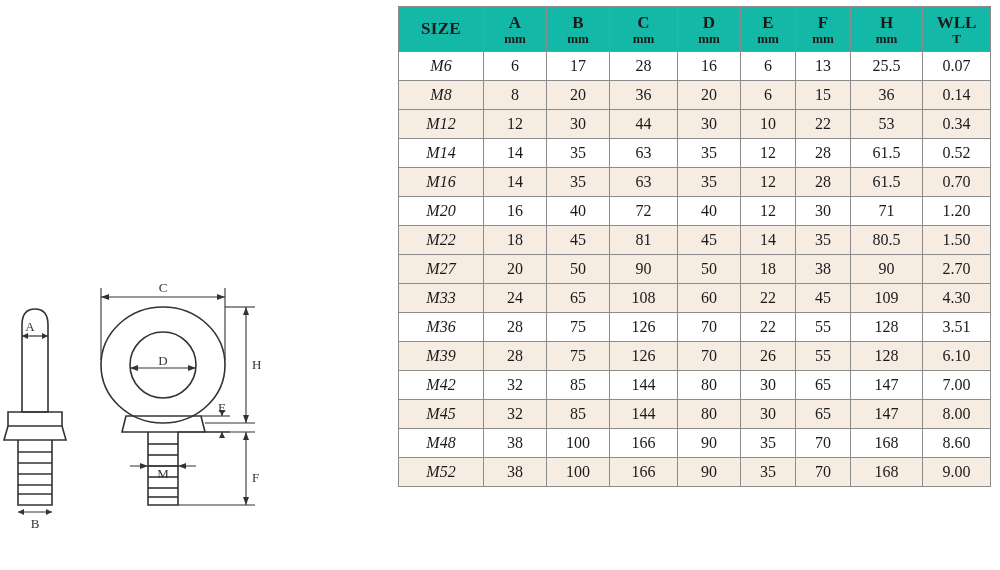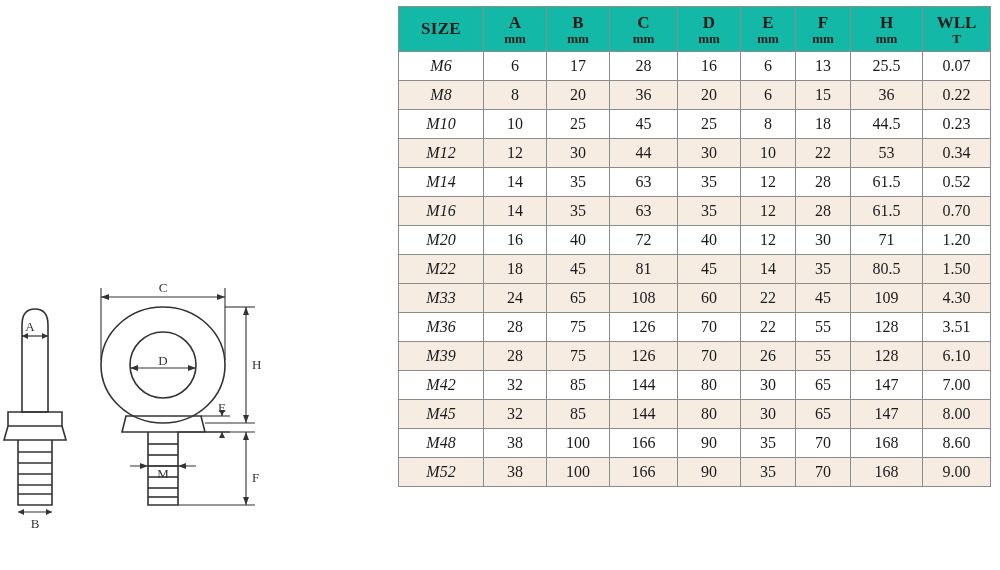--- a/index.html
+++ b/index.html
@@ -289,32 +289,21 @@
           </tr>
           <tr class="alt">
             <td class="sizecell">M8</td>
             <td>8</td>
             <td>20</td>
             <td>36</td>
             <td>20</td>
             <td>6</td>
             <td>15</td>
             <td>36</td>
-            <td>0.22</td>
-          </tr>
-          <tr class="plain">
-            <td class="sizecell">M10</td>
-            <td>10</td>
-            <td>25</td>
-            <td>45</td>
-            <td>25</td>
-            <td>8</td>
-            <td>18</td>
-            <td>44.5</td>
-            <td>0.23</td>
+            <td>0.14</td>
           </tr>
           <tr class="alt">
             <td class="sizecell">M12</td>
             <td>12</td>
             <td>30</td>
             <td>44</td>
             <td>30</td>
             <td>10</td>
             <td>22</td>
             <td>53</td>
@@ -358,20 +347,31 @@
             <td>18</td>
             <td>45</td>
             <td>81</td>
             <td>45</td>
             <td>14</td>
             <td>35</td>
             <td>80.5</td>
             <td>1.50</td>
           </tr>
           <tr class="alt">
+            <td class="sizecell">M27</td>
+            <td>20</td>
+            <td>50</td>
+            <td>90</td>
+            <td>50</td>
+            <td>18</td>
+            <td>38</td>
+            <td>90</td>
+            <td>2.70</td>
+          </tr>
+          <tr class="alt">
             <td class="sizecell">M33</td>
             <td>24</td>
             <td>65</td>
             <td>108</td>
             <td>60</td>
             <td>22</td>
             <td>45</td>
             <td>109</td>
             <td>4.30</td>
           </tr>

